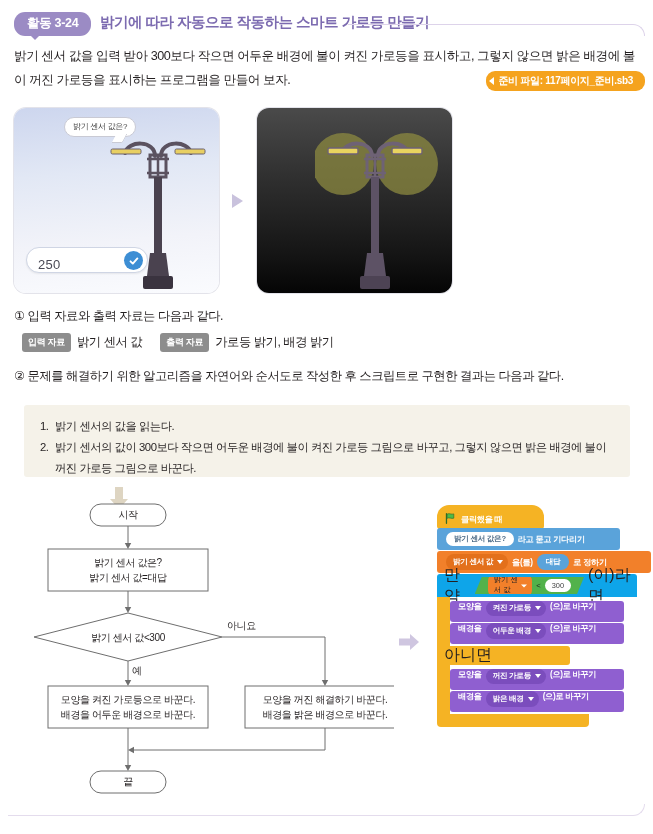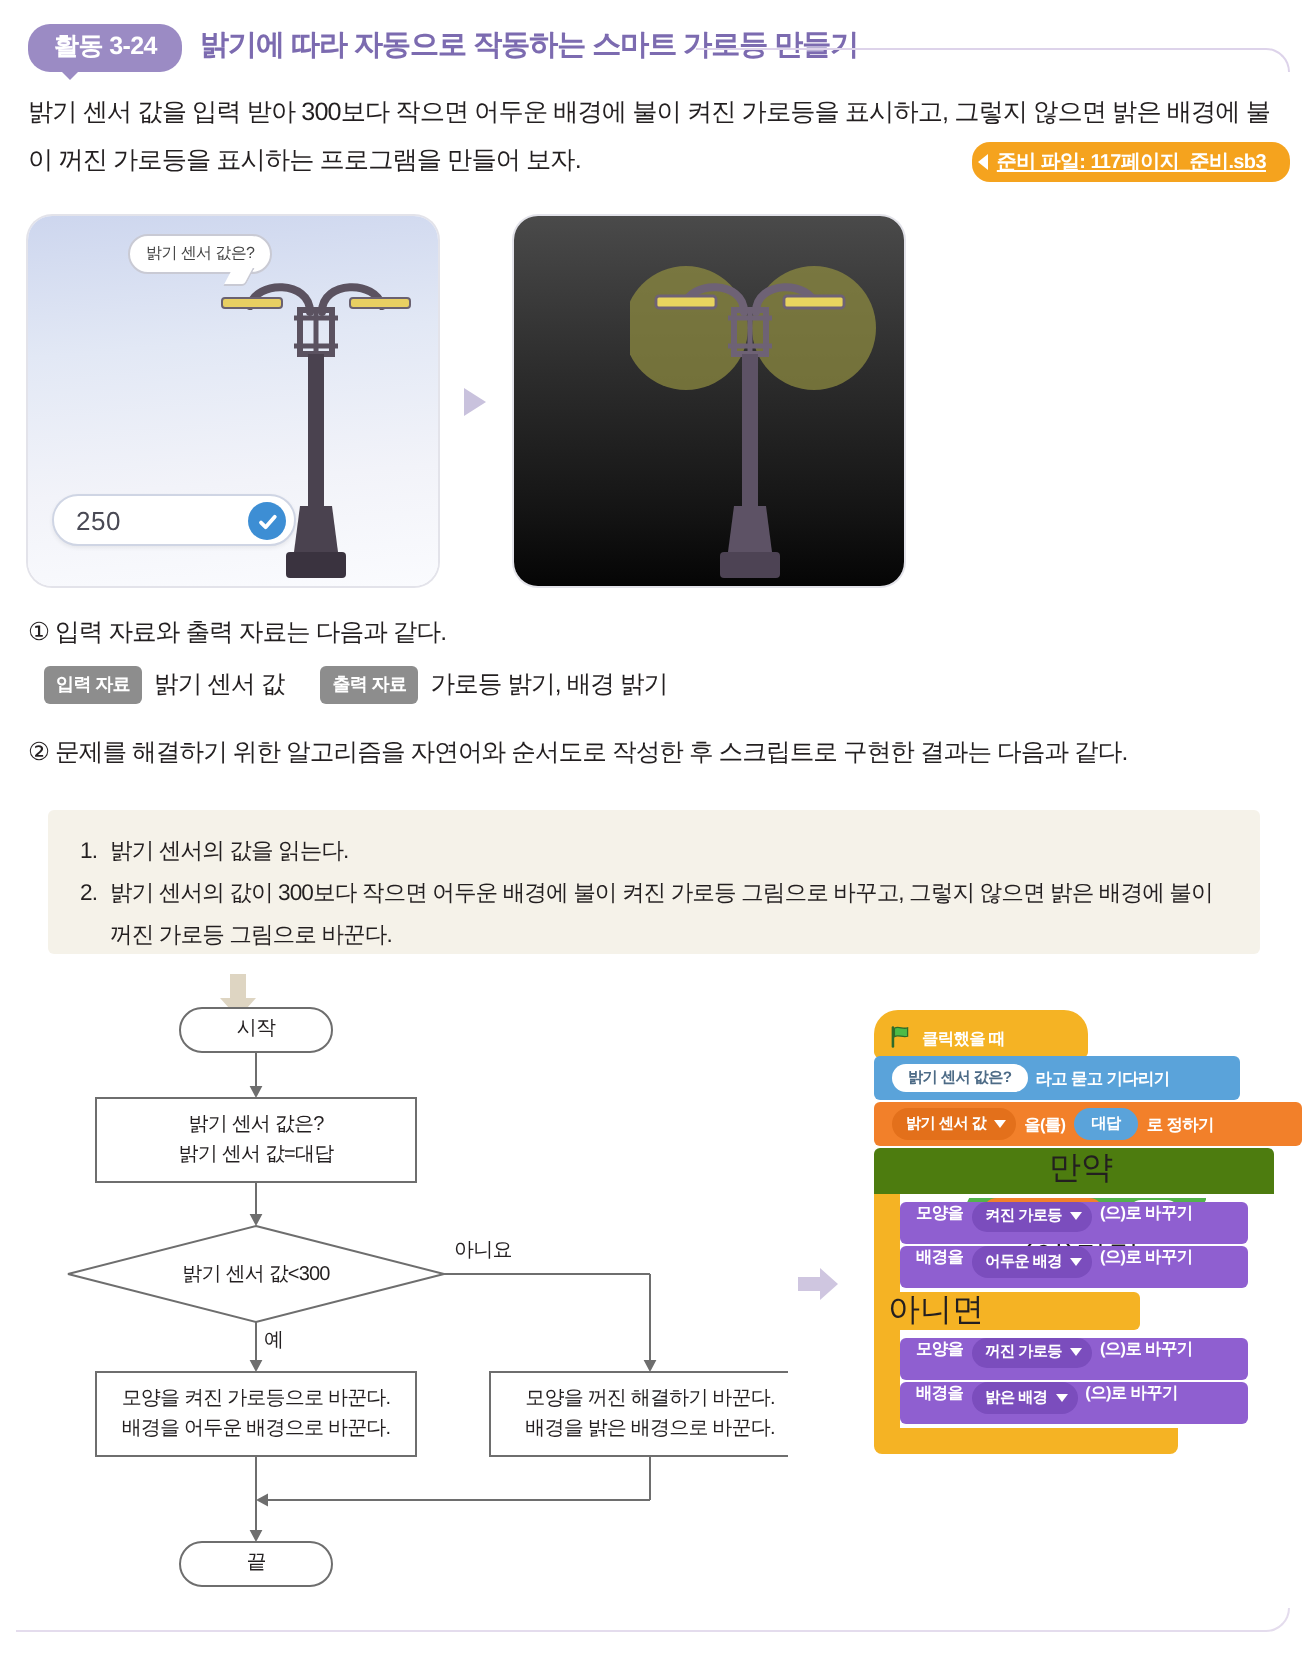--- a/index.html
+++ b/index.html
@@ -46,21 +46,20 @@
     position:absolute; left:14px; top:44px; width:628px;
     font-size:12.6px; line-height:24px; letter-spacing:-0.45px;
     color:#231f20;
   }
   .prep-tag {
     position:absolute; right:8px; top:71px;
     background:#f5a31e; color:#fff;
     font-size:10px; font-weight:bold; letter-spacing:-0.3px;
     padding:2.5px 12px 3px 12px; border-radius:9px;
     white-space:nowrap;
-    text-decoration:underline;
   }
   .prep-tag::before{
     content:""; position:absolute; left:3px; top:50%;
     transform:translateY(-50%);
     border-top:4px solid transparent; border-bottom:4px solid transparent;
     border-right:5px solid #fff;
   }
 
   
   .stages { position:absolute; left:14px; top:108px; width:625px; height:185px; }
@@ -103,21 +102,21 @@
     border-right:1px solid #c9cad4; border-bottom:1px solid #c9cad4;
     transform:skewX(-28deg);
     border-bottom-right-radius:2px;
   }
 
   
   .ask-bar {
     position:absolute; left:12px; bottom:20px; width:122px; height:26px;
     background:#fff; border:1px solid #cfd5e4;
     border-radius:13px;
-    display:flex; align-items:center;
+    display:flex; align-items:flex-end;
     box-shadow:0 1px 2px rgba(0,0,0,.07);
   }
   .ask-val { font-size:13px; color:#4a4a55; padding-left:11px; letter-spacing:0.3px;}
   .ask-ok {
     position:absolute; right:4px; top:3px; width:19px; height:19px;
     border-radius:50%; background:#3d8ed4;
     display:flex; align-items:center; justify-content:center;
   }
   .ask-ok svg { display:block; }
 
@@ -200,23 +199,23 @@
     border-left:3.5px solid transparent; border-right:3.5px solid transparent;
     border-top:4px solid #fff;
   }
   .oval-blue {
     background:#5aa3da; border-radius:9px; padding:2.5px 9px 3px; font-size:7.6px;
   }
 
   
   .cblock { position:relative; margin-top:1px; width:226px; }
   .c-top {
-    background:#4d7c0f; height:23px; width:200px;
+    background:#0ea5e9; height:23px; width:200px;
     border-radius:3px 3px 0 0; display:flex; align-items:center;
-    padding-left:7px; gap:4px;flex-direction:column;
+    padding-left:7px; gap:4px;
   }
   .hex-green {
     background:#52b24b; clip-path:polygon(7px 0,100% 0,calc(100% - 7px) 100%,0 100%);
     height:17px; display:flex; align-items:center; gap:4px; padding:0 13px;
     font-size:7.6px;
   }
   .drop-orange2 {
     background:#f2802a; border-radius:8px; padding:2px 14px 2.5px 6px;
     font-size:7.4px; position:relative;
   }

